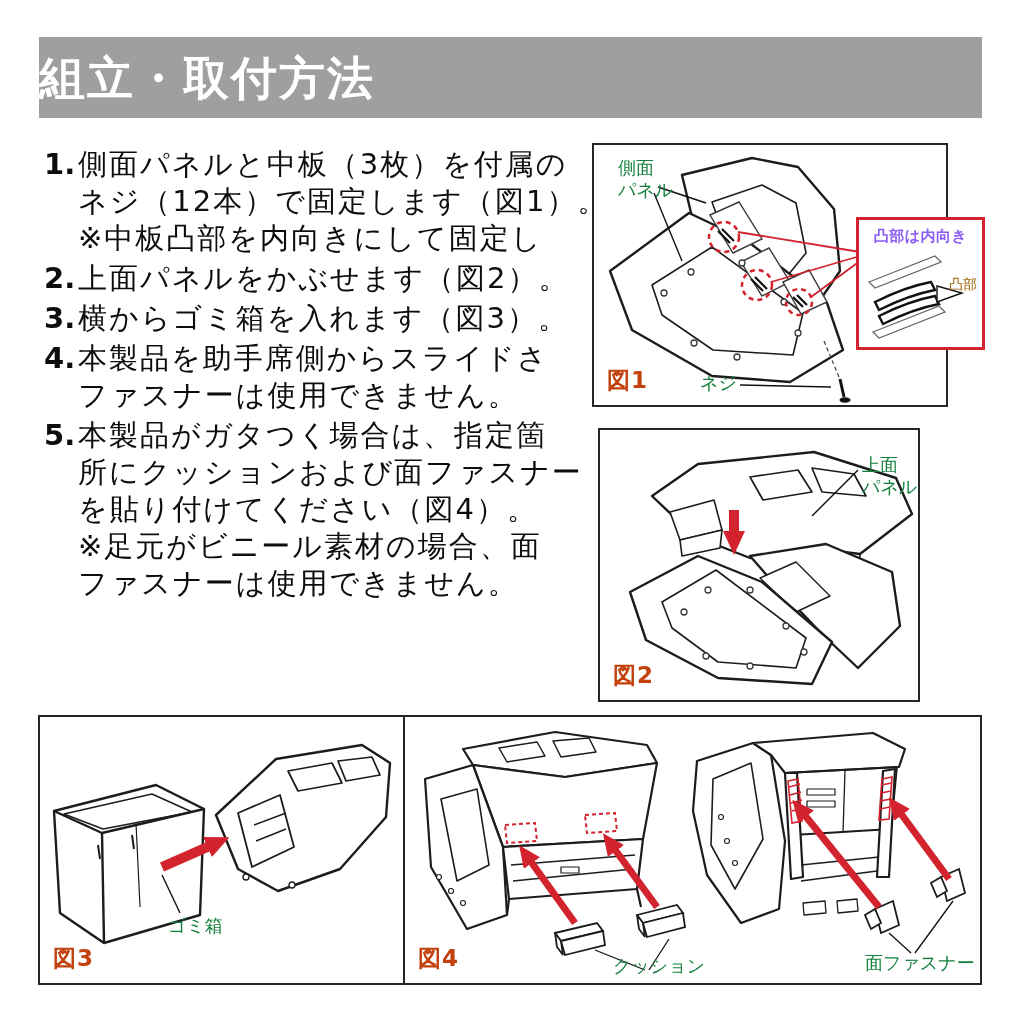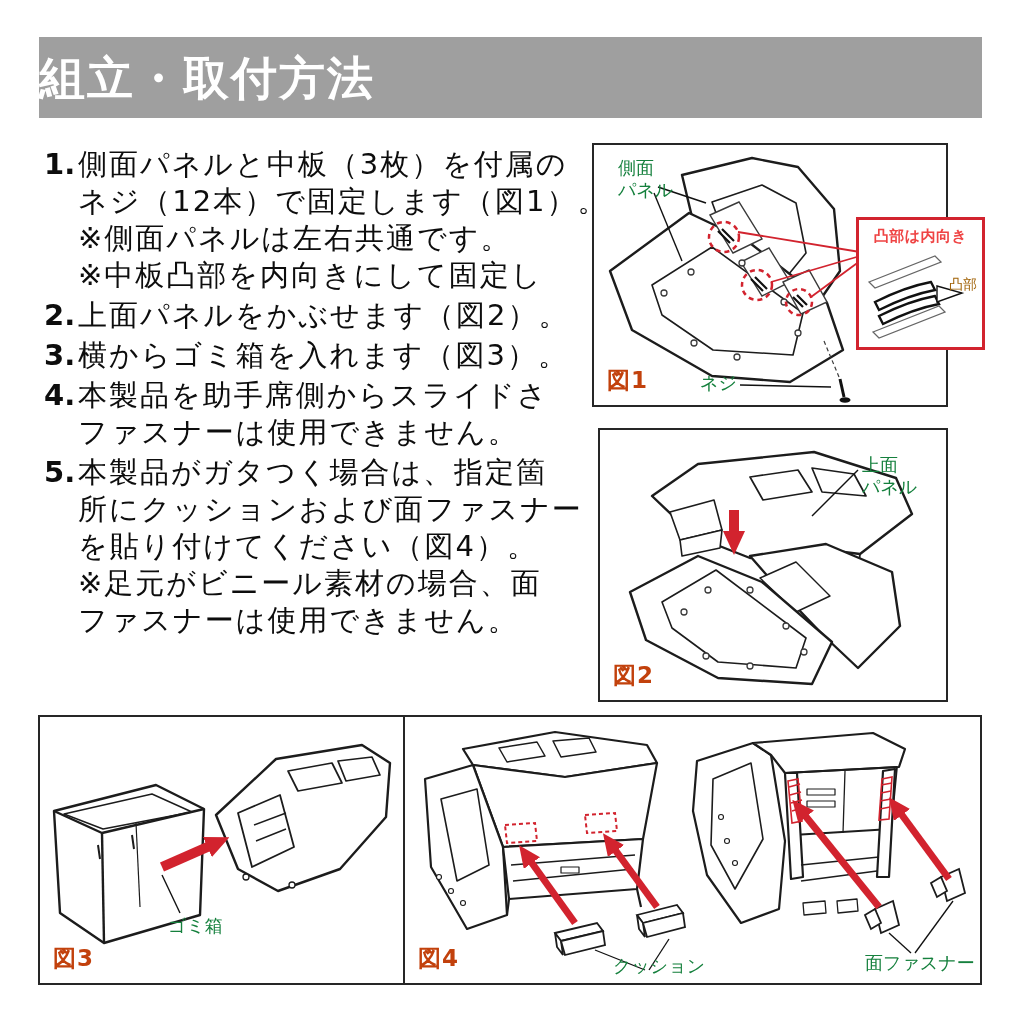--- a/index.html
+++ b/index.html
@@ -21,56 +21,55 @@
   .instructions {
     position:absolute; left:44px; top:146px; width:545px;
     font-size:29px; line-height:37px; letter-spacing:2px; color:#0d0d0d;
   }
   .item { position:relative; padding-left:34px; margin-bottom:3px; }
   .item .num { position:absolute; left:0; top:0; font-weight:bold; letter-spacing:0; }
   .item .ln { display:block; white-space:nowrap; }
   
   .fig { position:absolute; border:2px solid #262626; background:#fff; }
   #fig1 { left:592px; top:143px; width:356px; height:264px; overflow:visible; }
-  #fig2 { left:598px; top:428px; width:350px; height:274px; }
+  #fig2 { left:598px; top:428px; width:322px; height:274px; }
   #fig3 { left:38px;  top:715px; width:404px; height:270px; }
   #fig4 { left:403px; top:715px; width:579px; height:270px; }
   .fig svg.art { position:absolute; left:0; top:0; }
   .fig-caption {
     position:absolute; left:13px; bottom:9px; font-size:23px; font-weight:600; color:#c2410c;
     letter-spacing:1px;
   }
   .fig-label { position:absolute; font-size:18px; line-height:22px; color:#15803d; white-space:nowrap; }
   
   .callout {
     position:absolute; left:262px; top:72px; width:129px; height:133px;
     border:3px solid #d2232e; background:#fff; z-index:6;
   }
   .callout-title {
     position:absolute; top:7px; left:0; width:100%; text-align:center;
-    font-size:15px; font-weight:600; color:#ef4444; letter-spacing:0.5px;
+    font-size:15px; font-weight:600; color:#8b5cf6; letter-spacing:0.5px;
   }
   .callout-part { position:absolute; right:5px; top:56px; font-size:14px; color:#a16207; }
   .callout svg { position:absolute; left:2px; top:30px; }
 </style>
 </head>
 <body>
 
 <div class="page">
 
   <div class="header">
     <div class="header-title">組立・取付方法</div>
   </div>
 
   <div class="instructions">
     <div class="item">
       <span class="num">1.</span>
       <span class="ln">側面パネルと中板（3枚）を付属の</span>
       <span class="ln">ネジ（12本）で固定します（図1）。</span>
-      <span class="ln">※側面パネルは左右共通です。</span>
       <span class="ln">※中板凸部を内向きにして固定し</span>
     </div>
     <div class="item">
       <span class="num">2.</span>
       <span class="ln">上面パネルをかぶせます（図2）。</span>
     </div>
     <div class="item">
       <span class="num">3.</span>
       <span class="ln">横からゴミ箱を入れます（図3）。</span>
     </div>

